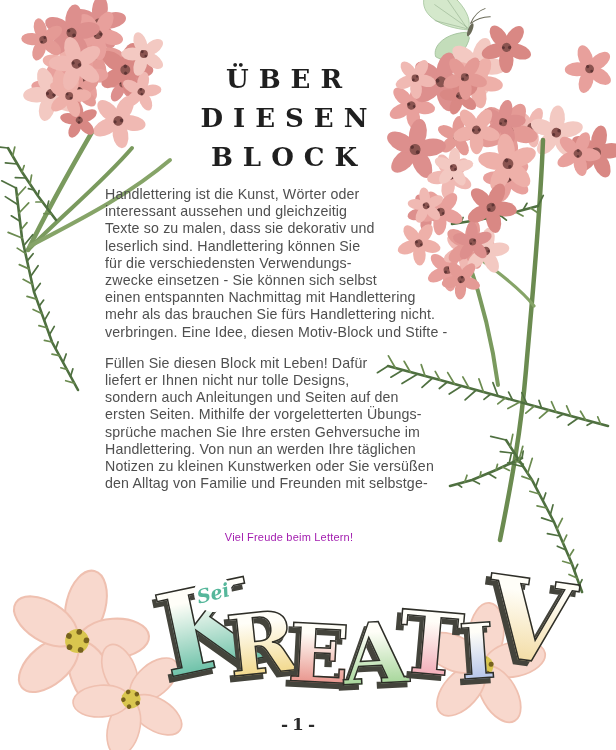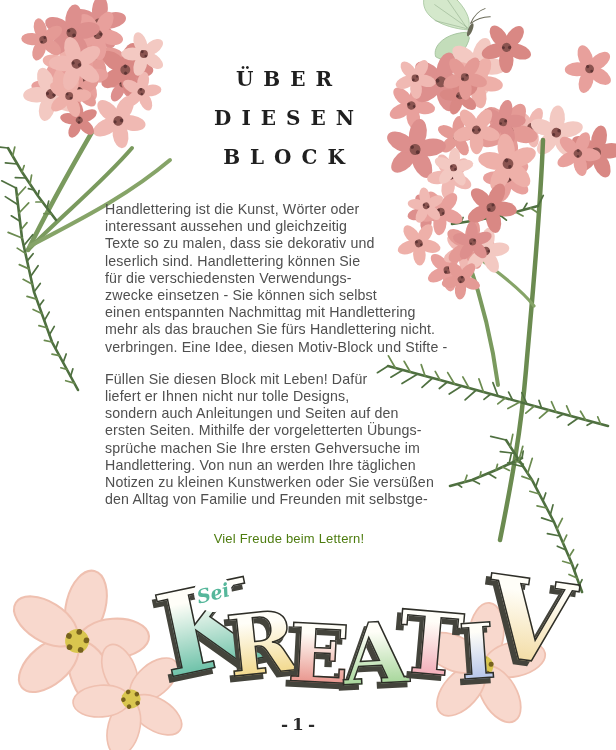--- a/index.html
+++ b/index.html
@@ -6,34 +6,34 @@
   .page{
     position:relative; width:616px; height:750px; overflow:hidden;
     background:#ffffff; font-family:"Liberation Sans", sans-serif;
   }
   .page svg{position:absolute; overflow:visible; pointer-events:none;}
 
   .title{
     position:absolute; left:103px; top:60px; width:372px;
     text-align:center; color:#1f1f1f;
     font-family:"DejaVu Serif", serif; font-weight:bold;
-    font-size:20px; line-height:39px; letter-spacing:10px;
+    font-size:26px; line-height:39px; letter-spacing:10px;
   }
   .title div{white-space:nowrap;}
 
   .body-text{
     position:absolute; left:105px; top:186px; width:380px;
     color:#4f4f4f; font-size:14.2px; line-height:17.2px; letter-spacing:0.15px;
   }
-  .body-text .para{margin:15px 0 14px 0;}
+  .body-text .para{margin:0 0 14px 0;}
   .body-text .line{white-space:nowrap;}
 
   .closing{
     position:absolute; left:103px; top:531px; width:372px;
-    text-align:center; color:#4d7c0f; font-size:13px; letter-spacing:0.2px;
+    text-align:center; color:#a21caf; font-size:11px; letter-spacing:0.2px;
   }
 
   .logo{
     position:absolute; left:158px; top:560px; width:420px; height:118px;
     display:flex; align-items:flex-end; justify-content:flex-start;
   }
   .logo-letter{
     position:relative; display:inline-block;
     font-family:"DejaVu Serif", serif; font-weight:bold; line-height:0.9;
   }

